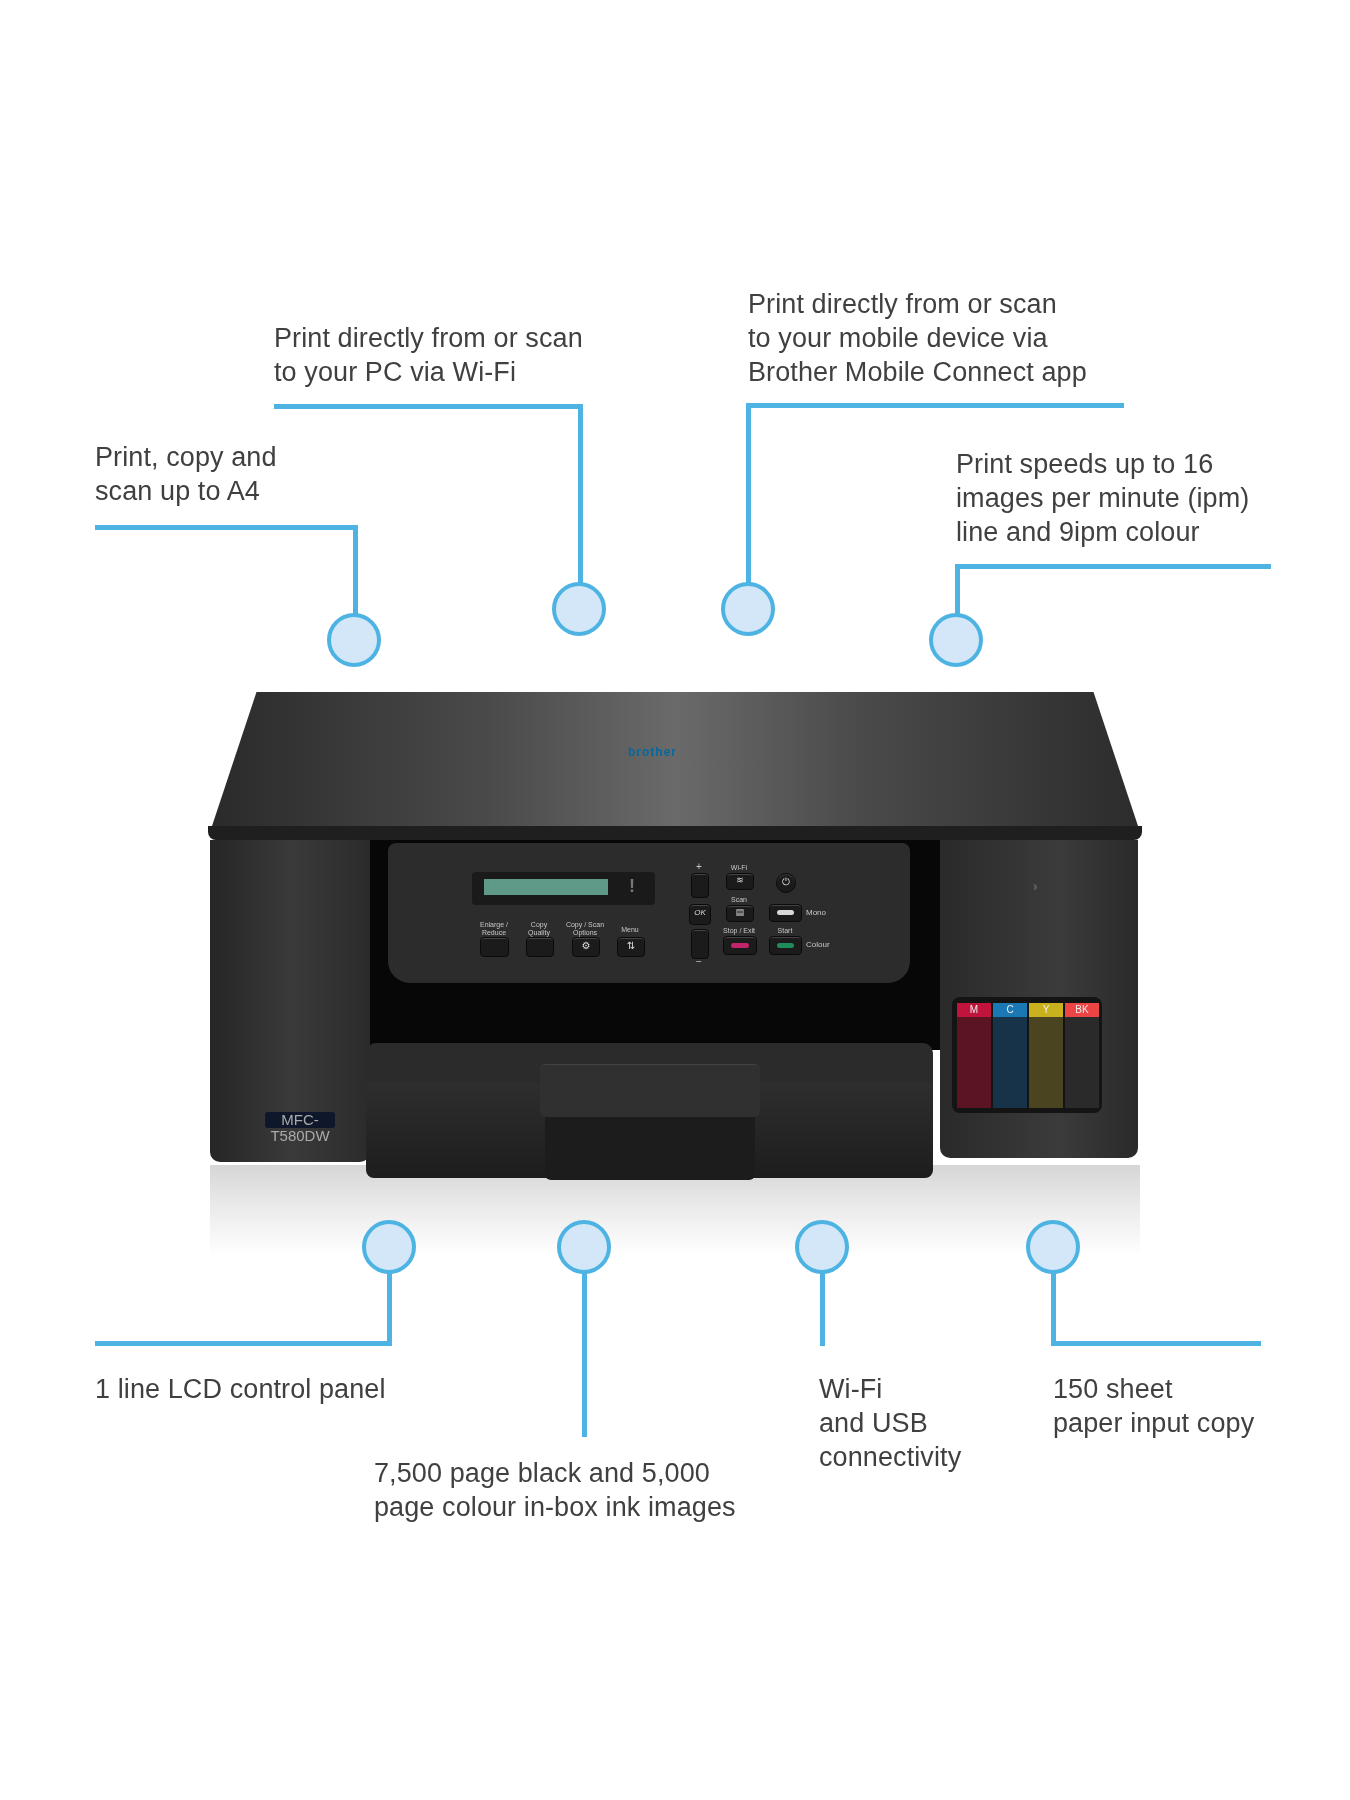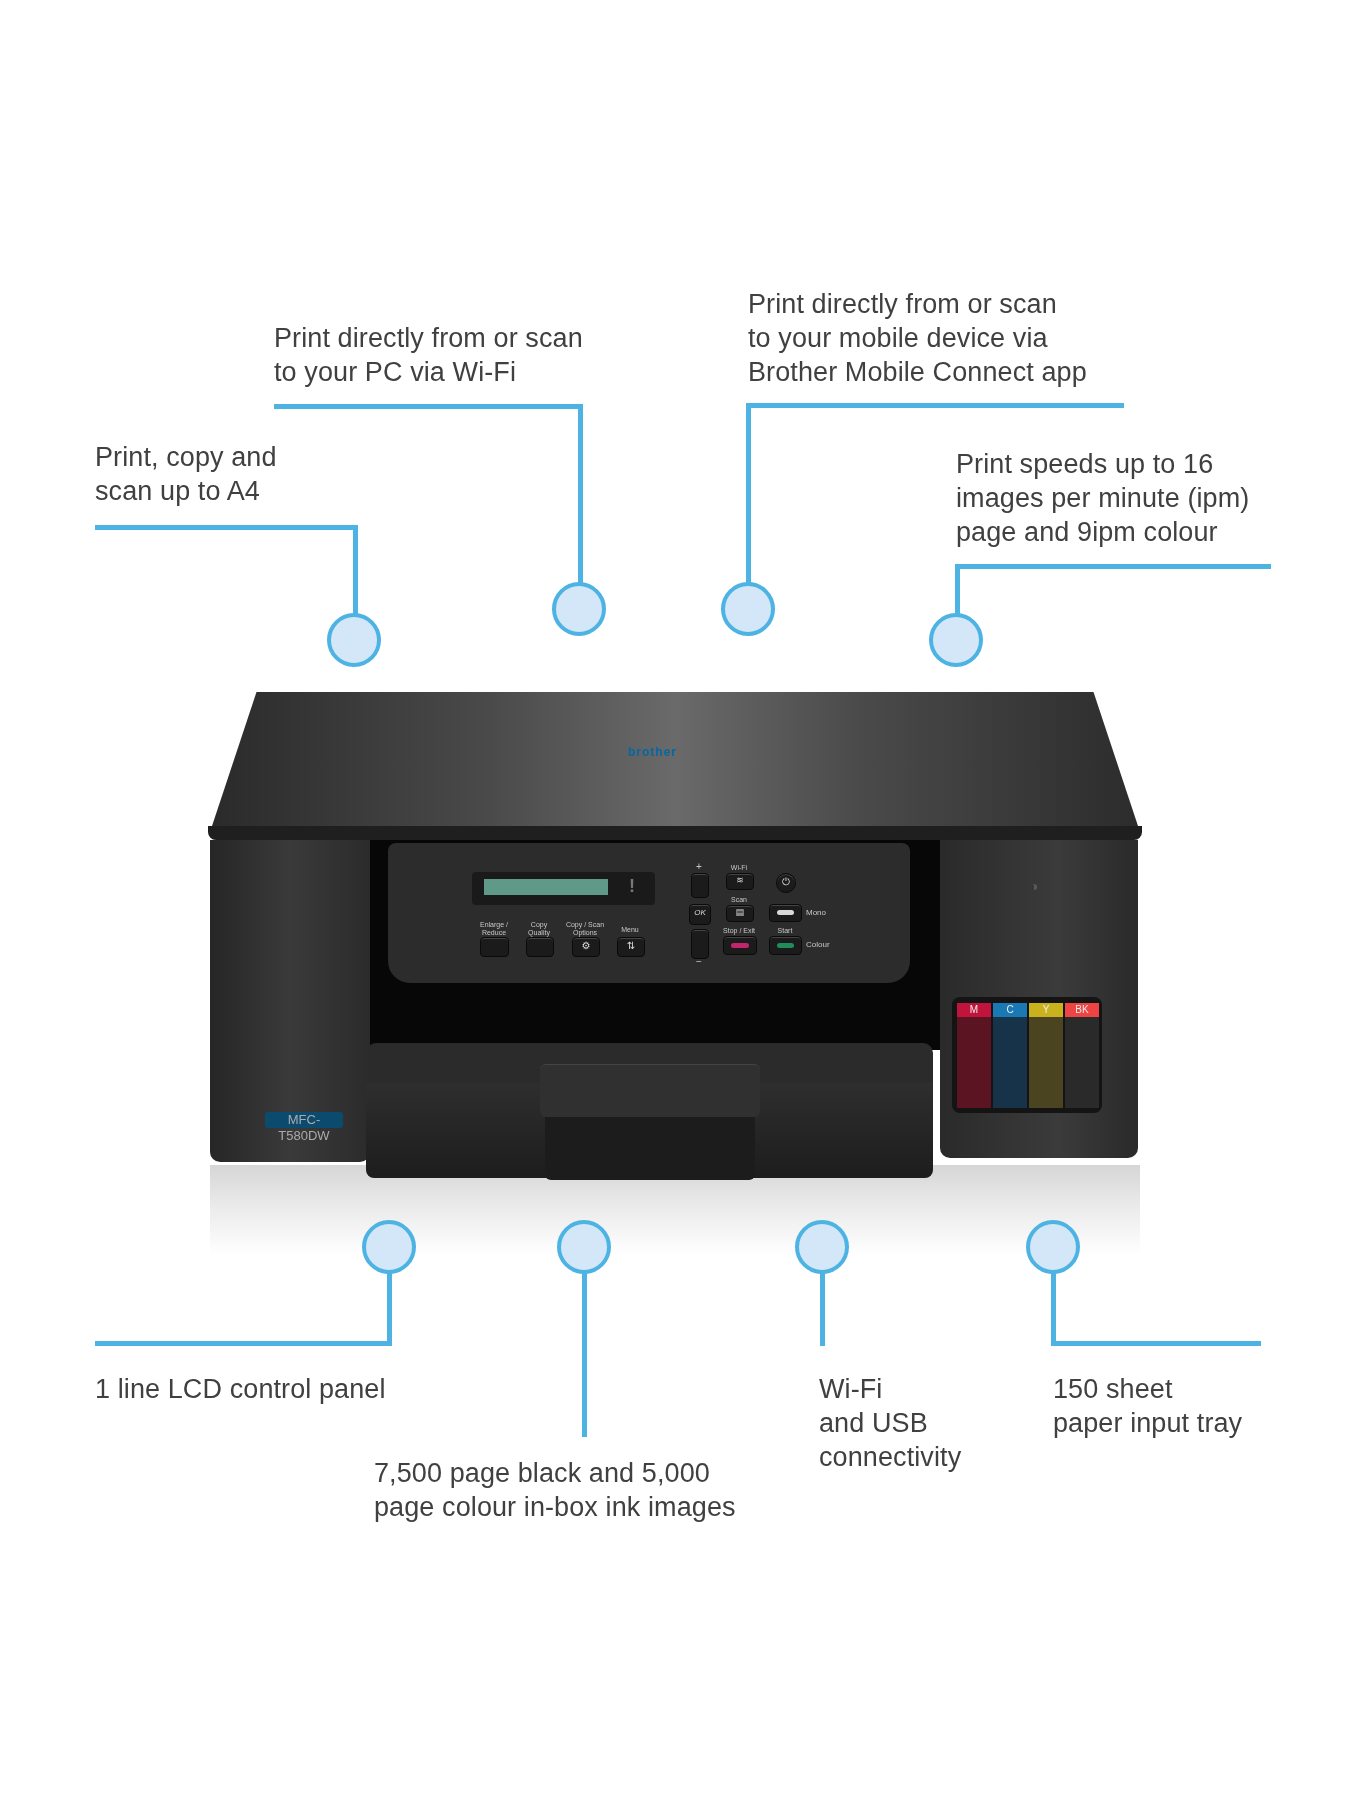--- a/index.html
+++ b/index.html
@@ -11,21 +11,21 @@
   
   .lid{position:absolute;left:210px;top:692px;width:930px;height:140px;border-radius:22px 22px 10px 10px;
        background:linear-gradient(90deg,#2a2a2a 0%,#4a4a4a 30%,#6a6a6a 50%,#4a4a4a 70%,#2c2c2c 100%);
        clip-path:polygon(5% 0,95% 0,100% 100%,0 100%);}
   .lid-edge{position:absolute;left:208px;top:826px;width:934px;height:14px;background:#1f1f1f;border-radius:0 0 8px 8px;}
   .brand{position:absolute;left:628px;top:745px;font-size:12px;color:#0369a1;letter-spacing:1px;font-weight:bold;}
   .body-left{position:absolute;left:210px;top:840px;width:160px;height:322px;background:linear-gradient(90deg,#262626,#3a3a3a 50%,#2b2b2b);border-radius:0 0 10px 10px;}
   .body-right{position:absolute;left:940px;top:840px;width:198px;height:318px;background:linear-gradient(90deg,#2a2a2a,#3b3b3b 60%,#2a2a2a);border-radius:0 0 10px 10px;}
   .body-mid{position:absolute;left:365px;top:840px;width:580px;height:210px;background:#070707;}
   .panel{position:absolute;left:388px;top:843px;width:522px;height:140px;background:#2c2c2c;border-radius:8px 8px 22px 22px;}
-  .model{position:absolute;left:265px;top:1112px;width:78px;height:16px;background:#0c4a6e;border-radius:3px;font-size:13px;color:#aaa;text-align:center;line-height:16px;}
+  .model{position:absolute;left:265px;top:1112px;width:70px;height:16px;background:#0f172a;border-radius:3px;font-size:15px;color:#aaa;text-align:center;line-height:16px;}
   .drop-icon{position:absolute;left:1030px;top:878px;font-size:14px;color:#5a5a5a;}
   .lcd-frame{position:absolute;left:472px;top:872px;width:183px;height:33px;background:#1a1a1a;border-radius:4px;}
   .lcd-screen{position:absolute;left:484px;top:879px;width:124px;height:16px;background:#5f9a88;}
   .lcd-warn{position:absolute;left:629px;top:876px;font-size:18px;color:#777;font-weight:bold;}
   .pbtn{position:absolute;background:#1b1b1b;border:1px solid #0a0a0a;border-radius:4px;box-shadow:inset 0 1px 0 #444;}
   .plabel{position:absolute;font-size:7px;color:#c8c8c8;text-align:center;line-height:8px;}
   .pglyph{position:absolute;font-size:10px;color:#ddd;text-align:center;}
   .led{position:absolute;height:5px;border-radius:3px;}
   .tray-top{position:absolute;left:366px;top:1043px;width:567px;height:40px;background:#2b2b2b;border-radius:10px 10px 0 0;}
   .tray-front{position:absolute;left:366px;top:1083px;width:567px;height:95px;background:linear-gradient(180deg,#2e2e2e,#1d1d1d);border-radius:0 0 8px 8px;}
@@ -60,21 +60,21 @@
   <div>to your mobile device via</div>
   <div>Brother Mobile Connect app</div>
 </div>
 <div class="hline" style="left:746px;top:403px;width:378px;"></div>
 <div class="vline" style="left:746px;top:403px;height:180px;"></div>
 <div class="dot" style="left:721px;top:582px;"></div>
 
 <div class="callout-text" style="left:956px;top:447px;">
   <div>Print speeds up to 16</div>
   <div>images per minute (ipm)</div>
-  <div>page and 9ipm colour</div>
+  <div>line and 9ipm colour</div>
 </div>
 <div class="hline" style="left:955px;top:564px;width:316px;"></div>
 <div class="vline" style="left:955px;top:564px;height:52px;"></div>
 <div class="dot" style="left:929px;top:613px;"></div>
 
 <div class="reflection"></div>
 <div class="body-mid"></div>
 <div class="body-left"></div>
 <div class="model">MFC-T580DW</div>
 <div class="body-right"></div>
@@ -174,14 +174,14 @@
   <div>Wi-Fi</div>
   <div>and USB</div>
   <div>connectivity</div>
 </div>
 
 <div class="dot" style="left:1026px;top:1220px;"></div>
 <div class="vline" style="left:1051px;top:1272px;height:74px;"></div>
 <div class="hline" style="left:1051px;top:1341px;width:210px;"></div>
 <div class="callout-text" style="left:1053px;top:1372px;">
   <div>150 sheet</div>
-  <div>paper input tray</div>
+  <div>paper input copy</div>
 </div>
 
 </body></html>

